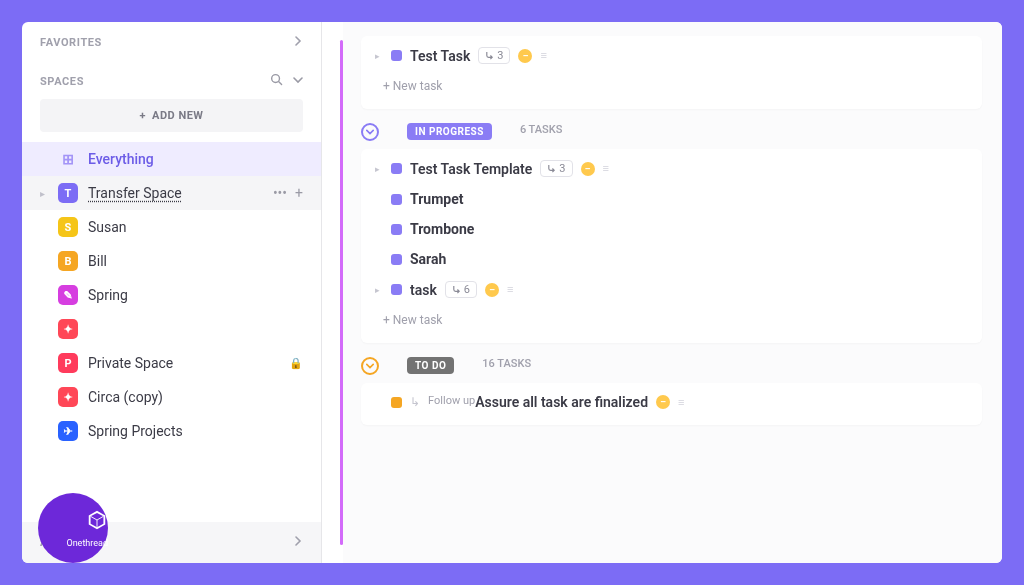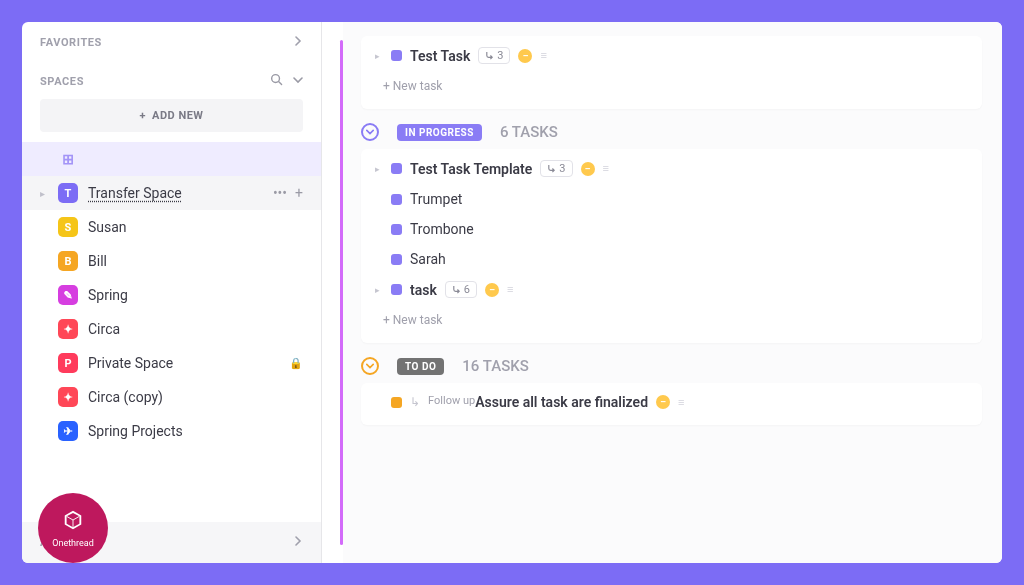--- a/index.html
+++ b/index.html
@@ -17,44 +17,44 @@
   .space-item .caret { width: 8px; color: #c0c0cb; font-size: 10px; visibility: hidden; }
   .space-item.hover .caret { visibility: visible; }
   .space-icon { width: 20px; height: 20px; border-radius: 5px; display: flex; align-items: center; justify-content: center; color: #fff; font-size: 11px; font-weight: 700; flex-shrink: 0; }
   .space-item .label { flex: 1; }
   .space-item.hover .label { text-decoration: underline dotted; text-underline-offset: 3px; }
   .space-item .row-actions { display: none; align-items: center; gap: 8px; color: #9a9aa5; font-size: 14px; }
   .space-item.hover .row-actions { display: flex; }
   .lock-icon { color: #b5b5c0; font-size: 11px; margin-left: 4px; }
   .everything-icon { color: #a394f7; background: none; font-size: 14px; }
   .boards-row { display: flex; align-items: center; justify-content: space-between; padding: 14px 18px; color: #a0a0ac; background: #f6f6f8; font-size: 11px; font-weight: 700; letter-spacing: 0.6px; margin-top: auto; }
-  .onethread-badge { position: absolute; left: 16px; bottom: 0px; width: 70px; height: 70px; background: #be185d; border-radius: 50%; display: flex; flex-direction: column; align-items: center; justify-content: center; color: #fff; font-size: 9px; gap: 7px; z-index: 10; }
+  .onethread-badge { position: absolute; left: 16px; bottom: 0px; width: 70px; height: 70px; background: #6d28d9; border-radius: 50%; display: flex; flex-direction: column; align-items: flex-end; justify-content: center; color: #fff; font-size: 9px; gap: 7px; z-index: 10; }
   .onethread-badge svg { width: 22px; height: 22px; }
   
   .divider-bar { width: 3px; background: linear-gradient(#d36bfa, #d36bfa); margin: 18px 0 18px 18px; border-radius: 2px; }
   .main { flex: 1; padding: 0 20px 10px 18px; overflow-y: auto; background: #fbfbfc; }
   
   .task-group { margin-bottom: 6px; }
-  .group-header { display: flex; align-items: center; gap: 18px; padding: 8px 0; }
+  .group-header { display: flex; align-items: flex-start; gap: 28px; padding: 8px 0; }
   .collapse-icon { width: 18px; height: 18px; border: 2px solid; border-radius: 50%; display: flex; align-items: center; justify-content: center; font-size: 9px; cursor: pointer; }
   .collapse-icon.purple { border-color: #8a7cf5; color: #8a7cf5; }
   .collapse-icon.orange { border-color: #f5a623; color: #f5a623; }
   .status-pill { font-size: 10px; font-weight: 700; letter-spacing: 0.5px; padding: 3px 8px; border-radius: 4px; color: #fff; }
   .status-pill.purple { background: #8a7cf5; }
   .status-pill.orange { background: #737373; }
-  .task-count { font-size: 15px; color: #a0a0ac; font-weight: 500; }
+  .task-count { font-size: 11px; color: #a0a0ac; font-weight: 500; }
   
   .task-list { background: #fff; border-radius: 6px; padding: 4px 0 8px; box-shadow: 0 1px 2px rgba(0,0,0,0.03); }
   .task-row { display: flex; align-items: center; gap: 8px; padding: 7px 14px; font-size: 14px; color: #3b3b46; }
   .task-row .tri { width: 8px; color: #c5c5cf; font-size: 9px; }
   .task-row .box { width: 11px; height: 11px; border-radius: 3px; flex-shrink: 0; }
   .task-row .box.purple { background: #8a7cf5; }
   .task-row .box.orange { background: #f5a623; }
   .task-row .name { font-weight: 600; }
-  .task-row.sub .name { font-weight: 400; }
+  .task-row.sub .name { font-weight: 700; }
   .subtask-pill { display: flex; align-items: center; gap: 3px; border: 1px solid #e2e2e8; border-radius: 4px; padding: 1px 6px; font-size: 11px; color: #8a8a96; }
   .status-dot { width: 14px; height: 14px; background: #ffc94d; border-radius: 50%; display: flex; align-items: center; justify-content: center; color: #fff; font-size: 9px; font-weight: bold; }
   .drag-lines { color: #d3d3db; font-size: 11px; letter-spacing: -1px; }
   .new-task { padding: 8px 22px; font-size: 12px; color: #a0a0ac; cursor: pointer; }
   .subtask-parent { font-size: 11px; color: #a0a0ac; margin-bottom: 2px; }
 </style>
 </head>
 <body>
 
 <div class="app">
@@ -87,20 +87,21 @@
 
     <button class="add-new-btn">
       <span>+</span>
       <span>ADD NEW</span>
     </button>
 
     <div class="space-list" id="space-list">
         <div class="space-item active">
           <span class="caret">▸</span>
           <span class="space-icon everything-icon">⊞</span>
+          <span class="label">Everything</span>
         </div>
         <div class="space-item hover">
           <span class="caret">▸</span>
           <span class="space-icon" style="background: rgb(124, 108, 245);">T</span>
           <span class="label">Transfer Space</span>
           <span class="row-actions">
             <span>•••</span>
             <span>+</span>
           </span>
         </div>
@@ -115,21 +116,20 @@
           <span class="label">Bill</span>
         </div>
         <div class="space-item">
           <span class="caret">▸</span>
           <span class="space-icon" style="background: rgb(214, 62, 224);">✎</span>
           <span class="label">Spring</span>
         </div>
         <div class="space-item">
           <span class="caret">▸</span>
           <span class="space-icon" style="background: rgb(255, 71, 87);">✦</span>
-          <span class="label">Circa</span>
         </div>
         <div class="space-item">
           <span class="caret">▸</span>
           <span class="space-icon" style="background: rgb(255, 59, 92);">P</span>
           <span class="label">Private Space</span>
           <span class="lock-icon">🔒</span>
         </div>
         <div class="space-item">
           <span class="caret">▸</span>
           <span class="space-icon" style="background: rgb(255, 71, 87);">✦</span>

